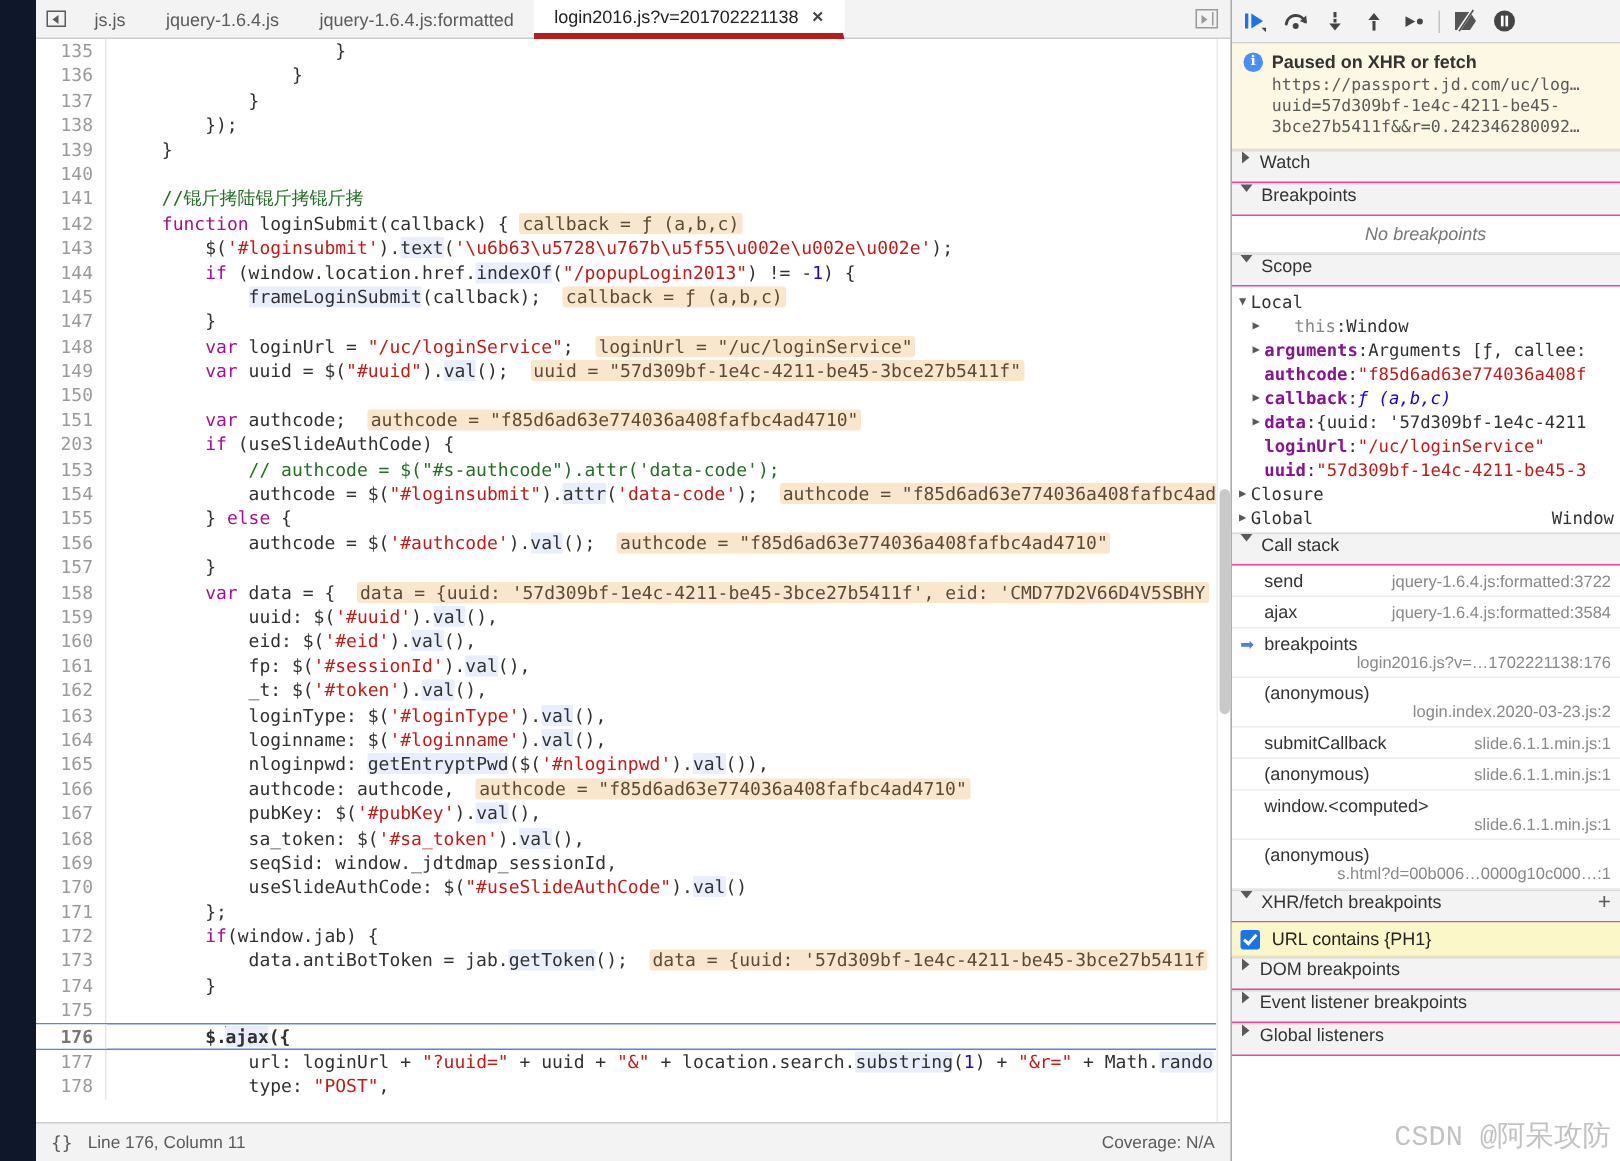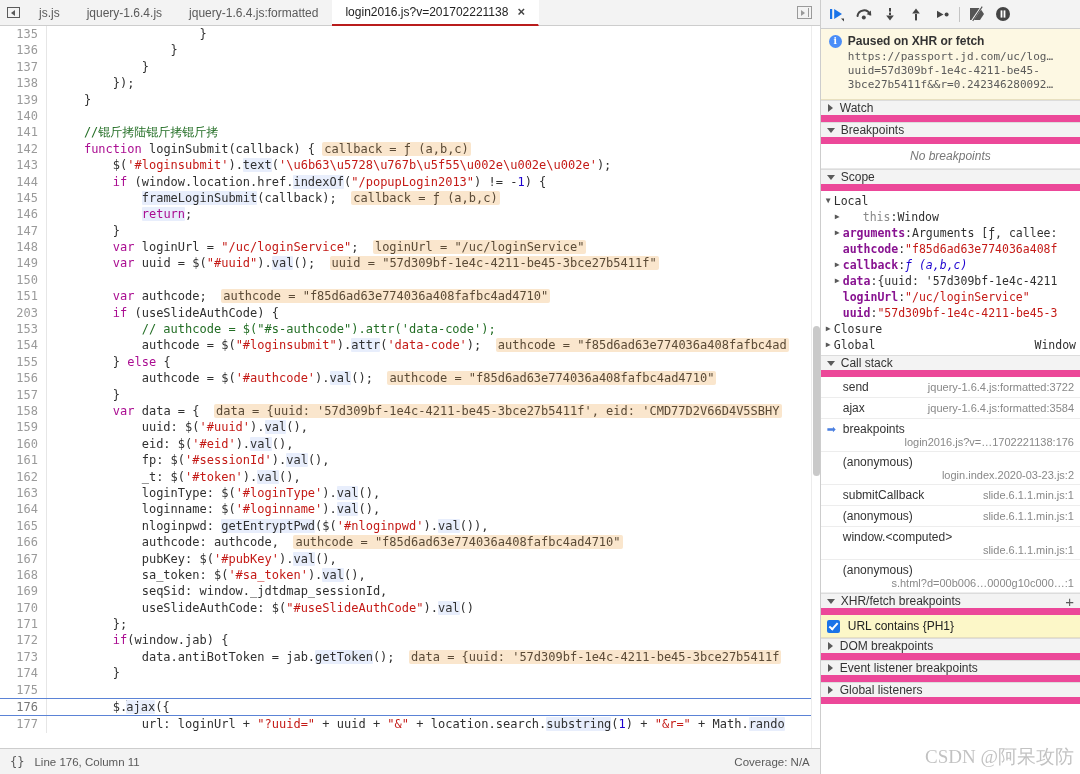--- a/index.html
+++ b/index.html
@@ -19,20 +19,21 @@
     flex-direction: row;
   }
 
   
   #editor-pane {
     width: 839px; height: 774px;
     display: flex; flex-direction: column;
     background: #0f172a;
     border-right: 1px solid #cdcdcd;
     position: relative;
+    padding-left: 24px;
   }
 
   
   #tabstrip {
     height: 26px;
     background: #f3f3f3;
     border-bottom: 1px solid #cdcdcd;
     display: flex;
     align-items: stretch;
     position: relative;
@@ -61,21 +62,21 @@
     padding: 0 13px;
     font-size: 12px;
     color: #5a5a5a;
     cursor: pointer;
     white-space: nowrap;
     border-right: 1px solid transparent;
   }
   .tab.active {
     color: #222;
     background: #fff;
-    border-bottom: 2px solid #b91c1c;
+    border-bottom: 4px solid #b91c1c;
     margin-bottom: -1px;
     padding-bottom: 1px;
   }
   .tab .closer {
     margin-left: 9px;
     font-size: 13px;
     color: #444;
     font-weight: bold;
     line-height: 1;
   }
@@ -123,20 +124,21 @@
   .code-line {
     display: flex;
     height: 16.4px;
     white-space: pre;
   }
   .code-line.exec {
     background: #fff;
     border-top: 1px solid #5b83d6;
     border-bottom: 1px solid #5b83d6;
     height: 18.4px;
+    font-weight: bold;
   }
   .gutter {
     flex: 0 0 47px;
     text-align: right;
     padding-right: 8px;
     color: #9a9a9a;
     background: #fff;
     border-right: 1px solid #e6e6e6;
     user-select: none;
     font-family: "DejaVu Sans Mono", monospace;
@@ -264,23 +266,23 @@
     font-size: 11px;
     color: #5a5a5a;
     padding-left: 19px;
     line-height: 14px;
     word-break: break-all;
   }
 
   .section-header {
     height: 22px;
     display: flex;
-    align-items: center;
+    align-items: flex-start;
     background: #f3f3f3;
-    border-bottom: 7px solid #ec4899;
+    border-bottom: 1px solid #ec4899;
     border-top: 1px solid #dcdcdc;
     padding: 0 6px;
     color: #333;
     font-size: 12px;
     cursor: pointer;
     user-select: none;
     flex: 0 0 22px;
   }
   .caret {
     display: inline-block;
@@ -402,21 +404,21 @@
   }
   .xhr-row .label { color: #222; font-size: 12px; }
 
   
   #watermark {
     position: absolute;
     right: 6px;
     bottom: 4px;
     font-size: 19px;
     color: rgba(120,120,120,0.45);
-    font-family: Liberation Serif, serif;
+    font-family: Liberation Mono, monospace;
     pointer-events: none;
     white-space: nowrap;
     text-align: right;
   }
 </style>
 </head>
 <body>
 
 <div id="app">
 
@@ -452,21 +454,20 @@
           <div class="code-line"><div class="gutter">136</div><div class="src"><span class="plain">                }</span></div></div>
           <div class="code-line"><div class="gutter">137</div><div class="src"><span class="plain">            }</span></div></div>
           <div class="code-line"><div class="gutter">138</div><div class="src"><span class="plain">        });</span></div></div>
           <div class="code-line"><div class="gutter">139</div><div class="src"><span class="plain">    }</span></div></div>
           <div class="code-line"><div class="gutter">140</div><div class="src"><span class="plain"></span></div></div>
           <div class="code-line"><div class="gutter">141</div><div class="src"><span class="com">    //锟斤拷陆锟斤拷锟斤拷</span></div></div>
           <div class="code-line"><div class="gutter">142</div><div class="src"><span class="plain">    </span><span class="kw">function</span><span class="plain"> loginSubmit(callback) { </span><span class="inline-val">callback = ƒ (a,b,c)</span></div></div>
           <div class="code-line"><div class="gutter">143</div><div class="src"><span class="plain">        $(</span><span class="str">'#loginsubmit'</span><span class="plain">).</span><span class="var-hl">text</span><span class="plain">(</span><span class="str">'\u6b63\u5728\u767b\u5f55\u002e\u002e\u002e'</span><span class="plain">);</span></div></div>
           <div class="code-line"><div class="gutter">144</div><div class="src"><span class="plain">        </span><span class="kw">if</span><span class="plain"> (window.location.href.</span><span class="var-hl">indexOf</span><span class="plain">(</span><span class="str">"/popupLogin2013"</span><span class="plain">) != -</span><span class="num">1</span><span class="plain">) {</span></div></div>
           <div class="code-line"><div class="gutter">145</div><div class="src"><span class="plain">            </span><span class="var-hl">frameLoginSubmit</span><span class="plain">(callback);  </span><span class="inline-val">callback = ƒ (a,b,c)</span></div></div>
-          <div class="code-line"><div class="gutter">146</div><div class="src"><span class="plain">            </span><span class="kw var-hl">return</span><span class="plain">;</span></div></div>
           <div class="code-line"><div class="gutter">147</div><div class="src"><span class="plain">        }</span></div></div>
           <div class="code-line"><div class="gutter">148</div><div class="src"><span class="plain">        </span><span class="kw">var</span><span class="plain"> loginUrl = </span><span class="str">"/uc/loginService"</span><span class="plain">;  </span><span class="inline-val">loginUrl = "/uc/loginService"</span></div></div>
           <div class="code-line"><div class="gutter">149</div><div class="src"><span class="plain">        </span><span class="kw">var</span><span class="plain"> uuid = $(</span><span class="str">"#uuid"</span><span class="plain">).</span><span class="var-hl">val</span><span class="plain">();  </span><span class="inline-val">uuid = "57d309bf-1e4c-4211-be45-3bce27b5411f"</span></div></div>
           <div class="code-line"><div class="gutter">150</div><div class="src"><span class="plain"></span></div></div>
           <div class="code-line"><div class="gutter">151</div><div class="src"><span class="plain">        </span><span class="kw">var</span><span class="plain"> authcode;  </span><span class="inline-val">authcode = "f85d6ad63e774036a408fafbc4ad4710"</span></div></div>
           <div class="code-line"><div class="gutter">203</div><div class="src"><span class="plain">        </span><span class="kw">if</span><span class="plain"> (useSlideAuthCode) {</span></div></div>
           <div class="code-line"><div class="gutter">153</div><div class="src"><span class="com">            // authcode = $("#s-authcode").attr('data-code');</span></div></div>
           <div class="code-line"><div class="gutter">154</div><div class="src"><span class="plain">            authcode = $(</span><span class="str">"#loginsubmit"</span><span class="plain">).</span><span class="var-hl">attr</span><span class="plain">(</span><span class="str">'data-code'</span><span class="plain">);  </span><span class="inline-val">authcode = "f85d6ad63e774036a408fafbc4ad</span></div></div>
           <div class="code-line"><div class="gutter">155</div><div class="src"><span class="plain">        } </span><span class="kw">else</span><span class="plain"> {</span></div></div>
           <div class="code-line"><div class="gutter">156</div><div class="src"><span class="plain">            authcode = $(</span><span class="str">'#authcode'</span><span class="plain">).</span><span class="var-hl">val</span><span class="plain">();  </span><span class="inline-val">authcode = "f85d6ad63e774036a408fafbc4ad4710"</span></div></div>
@@ -484,20 +485,21 @@
           <div class="code-line"><div class="gutter">168</div><div class="src"><span class="plain">            sa_token: $(</span><span class="str">'#sa_token'</span><span class="plain">).</span><span class="var-hl">val</span><span class="plain">(),</span></div></div>
           <div class="code-line"><div class="gutter">169</div><div class="src"><span class="plain">            seqSid: window._jdtdmap_sessionId,</span></div></div>
           <div class="code-line"><div class="gutter">170</div><div class="src"><span class="plain">            useSlideAuthCode: $(</span><span class="str">"#useSlideAuthCode"</span><span class="plain">).</span><span class="var-hl">val</span><span class="plain">()</span></div></div>
           <div class="code-line"><div class="gutter">171</div><div class="src"><span class="plain">        };</span></div></div>
           <div class="code-line"><div class="gutter">172</div><div class="src"><span class="plain">        </span><span class="kw">if</span><span class="plain">(window.jab) {</span></div></div>
           <div class="code-line"><div class="gutter">173</div><div class="src"><span class="plain">            data.antiBotToken = jab.</span><span class="var-hl">getToken</span><span class="plain">();  </span><span class="inline-val">data = {uuid: '57d309bf-1e4c-4211-be45-3bce27b5411f</span></div></div>
           <div class="code-line"><div class="gutter">174</div><div class="src"><span class="plain">        }</span></div></div>
           <div class="code-line"><div class="gutter">175</div><div class="src"><span class="plain"></span></div></div>
           <div class="code-line exec"><div class="gutter">176</div><div class="src"><span class="plain">        $.</span><span class="cursor"></span><span class="var-hl">ajax</span><span class="plain">({</span></div></div>
           <div class="code-line"><div class="gutter">177</div><div class="src"><span class="plain">            url: loginUrl + </span><span class="str">"?uuid="</span><span class="plain"> + uuid + </span><span class="str">"&amp;"</span><span class="plain"> + location.search.</span><span class="var-hl">substring</span><span class="plain">(</span><span class="num">1</span><span class="plain">) + </span><span class="str">"&amp;r="</span><span class="plain"> + Math.</span><span class="var-hl">rando</span></div></div>
+          <div class="code-line"><div class="gutter">178</div><div class="src"><span class="plain">            type: </span><span class="str">"POST"</span><span class="plain">,</span></div></div>
         </div>
       <div id="code-vscroll">
         <div class="thumb"></div>
       </div>
     </div>
 
     <div id="statusbar">
       <span class="pretty">{}</span>
       <span>Line 176, Column 11</span>
       <span class="spacer"></span>

